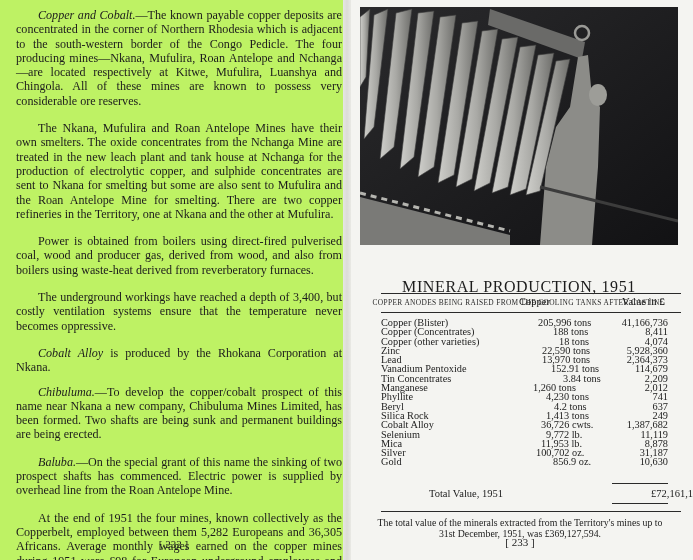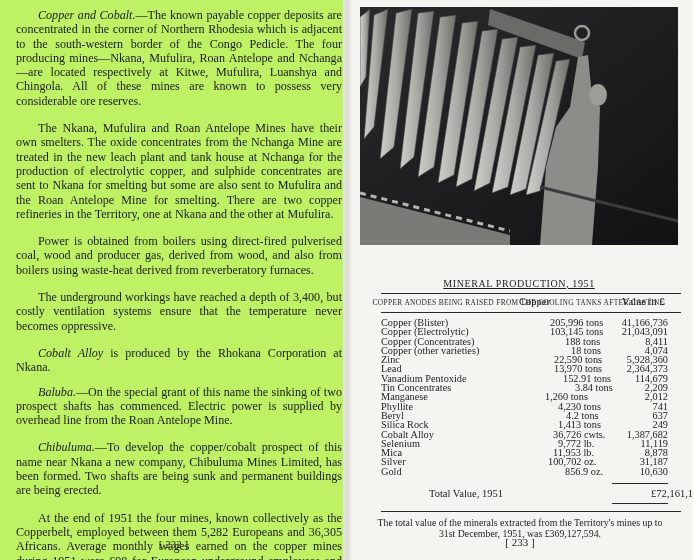--- a/index.html
+++ b/index.html
@@ -38,56 +38,55 @@
     background: #1b1b1d; overflow: hidden;
   }
   .photo svg { display: block; }
   .caption {
     position: absolute; left: 360px; top: 257px; width: 318px;
     font-size: 7.4px; letter-spacing: 0.35px; text-align: center;
     font-variant: small-caps; text-transform: uppercase; color: #2a2a2a; margin-top: 41px;
   }
   .table-title {
     position: absolute; left: 360px; top: 278px; width: 318px;
-    font-size: 10px; letter-spacing: 0.6px; text-align: center;
+    font-size: 16px; letter-spacing: 0.6px; text-align: center;
     text-transform: uppercase;
-    text-decoration: underline;
   }
   .rule { position: absolute; background: #2a2a2a; height: 1px; }
   .hdr {
     position: absolute; top: 296px; font-size: 10.5px;
   }
   .rows {
     position: absolute; left: 381px; top: 318px; width: 300px;
     font-size: 10.3px; line-height: 9.3px;
   }
   .row { position: relative; height: 9.3px; white-space: nowrap; }
   .row .name { position: absolute; left: 0; }
-  .row .wt { position: absolute; left: 157px; margin-left: 12px; }
+  .row .wt { position: absolute; left: 157px; }
   .row .val { position: absolute; right: 13px; text-align: right; }
   .total {
     position: absolute; top: 488px; font-size: 10.5px;
   }
   .footnote {
     position: absolute; left: 370px; top: 517px; width: 300px;
     font-size: 9.8px; line-height: 11px; text-align: center;
   }
 </style>
 </head>
 <body>
 
 <div class="page page-left">
   <div class="text-col">
     <p><i>Copper and Cobalt.</i><span>—The known payable copper deposits are concentrated in the corner of Northern Rhodesia which is adjacent to the south-western border of the Congo Pedicle. The four producing mines—Nkana, Mufulira, Roan Antelope and Nchanga—are located respectively at Kitwe, Mufulira, Luanshya and Chingola. All of these mines are known to possess very considerable ore reserves.</span></p>
     <p><span>The Nkana, Mufulira and Roan Antelope Mines have their own smelters. The oxide concentrates from the Nchanga Mine are treated in the new leach plant and tank house at Nchanga for the production of electrolytic copper, and sulphide concentrates are sent to Nkana for smelting but some are also sent to Mufulira and the Roan Antelope Mine for smelting. There are two copper refineries in the Territory, one at Nkana and the other at Mufulira.</span></p>
     <p><span>Power is obtained from boilers using direct-fired pulverised coal, wood and producer gas, derived from wood, and also from boilers using waste-heat derived from reverberatory furnaces.</span></p>
     <p><span>The underground workings have reached a depth of 3,400, but costly ventilation systems ensure that the temperature never becomes oppressive.</span></p>
     <p class="tight"><i>Cobalt Alloy</i><span> is produced by the Rhokana Corporation at Nkana.</span></p>
+    <p><i>Chibuluma.</i><span>—To develop the copper/cobalt prospect of this name near Nkana a new company, Chibuluma Mines Limited, has been formed. Two shafts are being sunk and permanent buildings are being erected.</span></p>
     <p><i>Baluba.</i><span>—On the special grant of this name the sinking of two prospect shafts has commenced. Electric power is supplied by overhead line from the Roan Antelope Mine.</span></p>
-    <p><i>Chibuluma.</i><span>—To develop the copper/cobalt prospect of this name near Nkana a new company, Chibuluma Mines Limited, has been formed. Two shafts are being sunk and permanent buildings are being erected.</span></p>
     <p><span>At the end of 1951 the four mines, known collectively as the Copperbelt, employed between them 5,282 Europeans and 36,305 Africans. Average monthly wages earned on the copper mines during 1951 were £98 for European underground employees and £83 for surface workers. Africans underground earned an average of 88s. 7d. and on the surface 72s. 4d. for thirty working days. The figure for European rates of pay includes overtime earnings, safety bonuses, cost of living allowance and certain other allowances. The figure for Africans includes overtime, efficiency awards and task and safety bonuses, but does not include the value of rations issued in kind, which is estimated to be worth about 65s. per month to the employee.</span></p>
   </div>
   <div class="pageno pageno-left">[ 232 ]</div>
 </div>
 
 <div class="page page-right"></div>
 <div class="gutter"></div>
 
 <div class="photo">
   <svg width="318" height="238" viewBox="0 0 318 238">
@@ -138,25 +137,20 @@
 <div class="hdr" style="left:622px;">Value in £</div>
 <div class="rule" style="left:381px; top:312px; width:300px;"></div>
 
 <div class="rows">
   <div class="row">
       <span class="name">Copper (Blister)</span>
       <span class="wt">205,996 tons</span>
       <span class="val">41,166,736</span>
     </div>
   <div class="row">
-      <span class="name">Copper (Electrolytic)</span>
-      <span class="wt">103,145 tons</span>
-      <span class="val">21,043,091</span>
-    </div>
-  <div class="row">
       <span class="name">Copper (Concentrates)</span>
       <span class="wt" style="left:172px">188 tons</span>
       <span class="val">8,411</span>
     </div>
   <div class="row">
       <span class="name">Copper (other varieties)</span>
       <span class="wt" style="left:178px">18 tons</span>
       <span class="val">4,074</span>
     </div>
   <div class="row">

